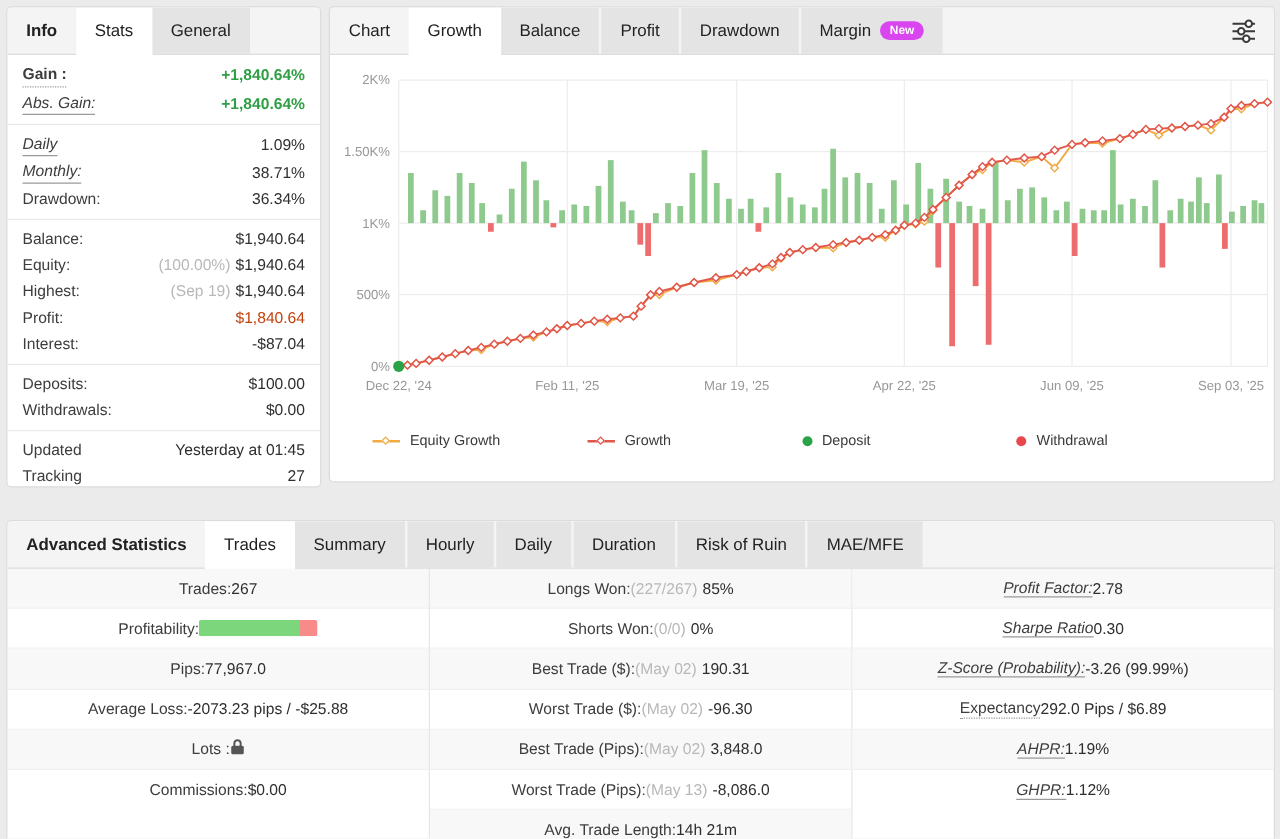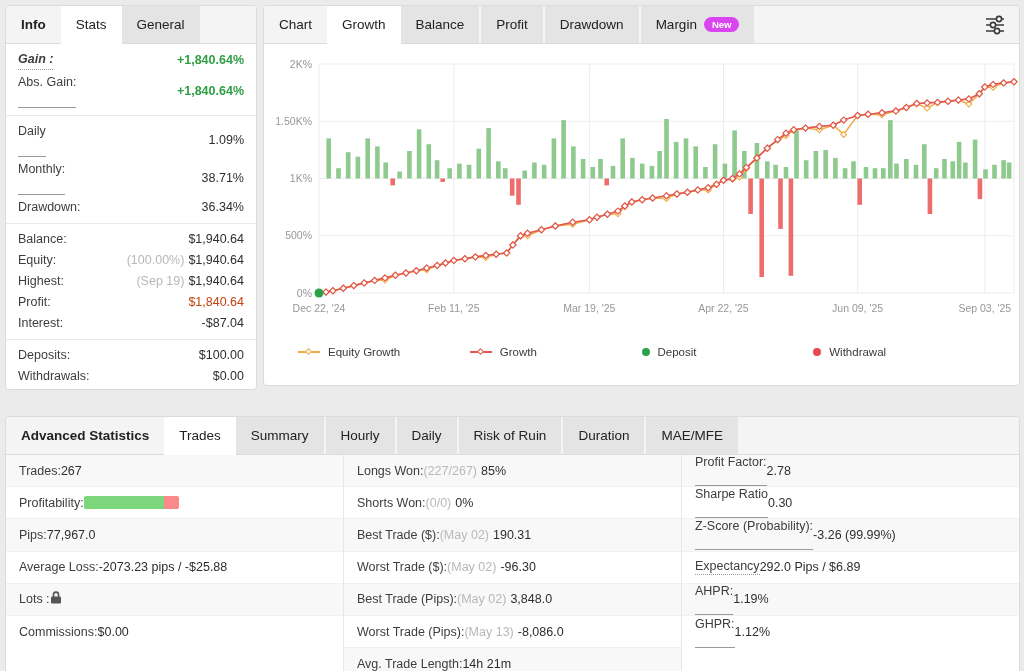--- a/index.html
+++ b/index.html
@@ -22,39 +22,39 @@
 
   
   .kvgroup{padding:5px 0;}
   .kvgroup + .kvgroup{border-top:1px solid #e9e9e9;}
   .kv{display:flex;justify-content:space-between;align-items:center;padding:2px 12px;font-size:12.5px;line-height:17px;}
   .lab{color:#3d3d3d;}
   .val{color:#2e2e2e;text-align:right;}
   .muted{color:#b8b8b8;margin-right:4px;}
   .green-bold{color:#2f9e44;font-weight:bold;}
   .green{color:#c2410c;}
-  .b{font-weight:bold;font-style:italic;}
-  .u-solid{border-bottom:1px solid #9a9a9a;padding-bottom:16px;}
+  .b{font-weight:bold;}
+  .u-solid{border-bottom:1px solid #9a9a9a;padding-bottom:0;font-style:italic;}
   .u-dotted{border-bottom:1px dotted #9a9a9a;padding-bottom:1px;}
 
   
   .chart-area{padding:0;}
   svg text.ax{font-family:"Liberation Sans",sans-serif;font-size:10.5px;fill:#979797;}
   .legend{display:flex;padding:0 34px;margin-top:14px;}
   .legend-item{flex:1;display:flex;align-items:center;gap:8px;font-size:11.5px;color:#3a3a3a;cursor:pointer;}
   .glyph{position:relative;display:inline-block;}
   .g-line{width:22px;height:2px;}
   .g-diamond{position:absolute;left:8px;top:-2.5px;width:5px;height:5px;background:#fff;border:1.5px solid;transform:rotate(45deg);box-sizing:border-box;}
   .g-dot{width:8px;height:8px;border-radius:50%;}
 
   
   .cols{display:flex;}
   .col{flex:1;min-width:0;}
   .col + .col{border-left:1px solid #e7e7e7;}
-  .row{height:32.2px;display:flex;justify-content:flex-start;align-items:center;padding:0 13px;font-size:12.5px;border-bottom:1px solid #f1f1f1;box-sizing:border-box;}
+  .row{height:32.2px;display:flex;justify-content:center;align-items:center;padding:0 13px;font-size:12.5px;border-bottom:1px solid #f1f1f1;box-sizing:border-box;}
   .row:nth-child(odd){background:#f8f8f8;}
   .row:last-child{border-bottom:none;}
   .pbar{display:inline-flex;width:95px;height:13px;border-radius:2px;overflow:hidden;}
   .pbar .win{background:#7cd67c;height:100%;}
   .pbar .loss{background:#f98a8a;height:100%;}
 </style>
 </head>
 <body>
 
 <div class="page">
@@ -460,24 +460,24 @@
       <div class="tab inactive">
           <span>Summary</span>
         </div>
       <div class="tab inactive">
           <span>Hourly</span>
         </div>
       <div class="tab inactive">
           <span>Daily</span>
         </div>
       <div class="tab inactive">
+          <span>Duration</span>
+        </div>
+      <div class="tab inactive">
           <span>Risk of Ruin</span>
-        </div>
-      <div class="tab inactive">
-          <span>Duration</span>
         </div>
       <div class="tab inactive">
           <span>MAE/MFE</span>
         </div>
     </div>
     <div class="cols">
       <div class="col">
         <div class="row">
             <span class="lab">Trades:</span>
             <span class="val">267</span>

